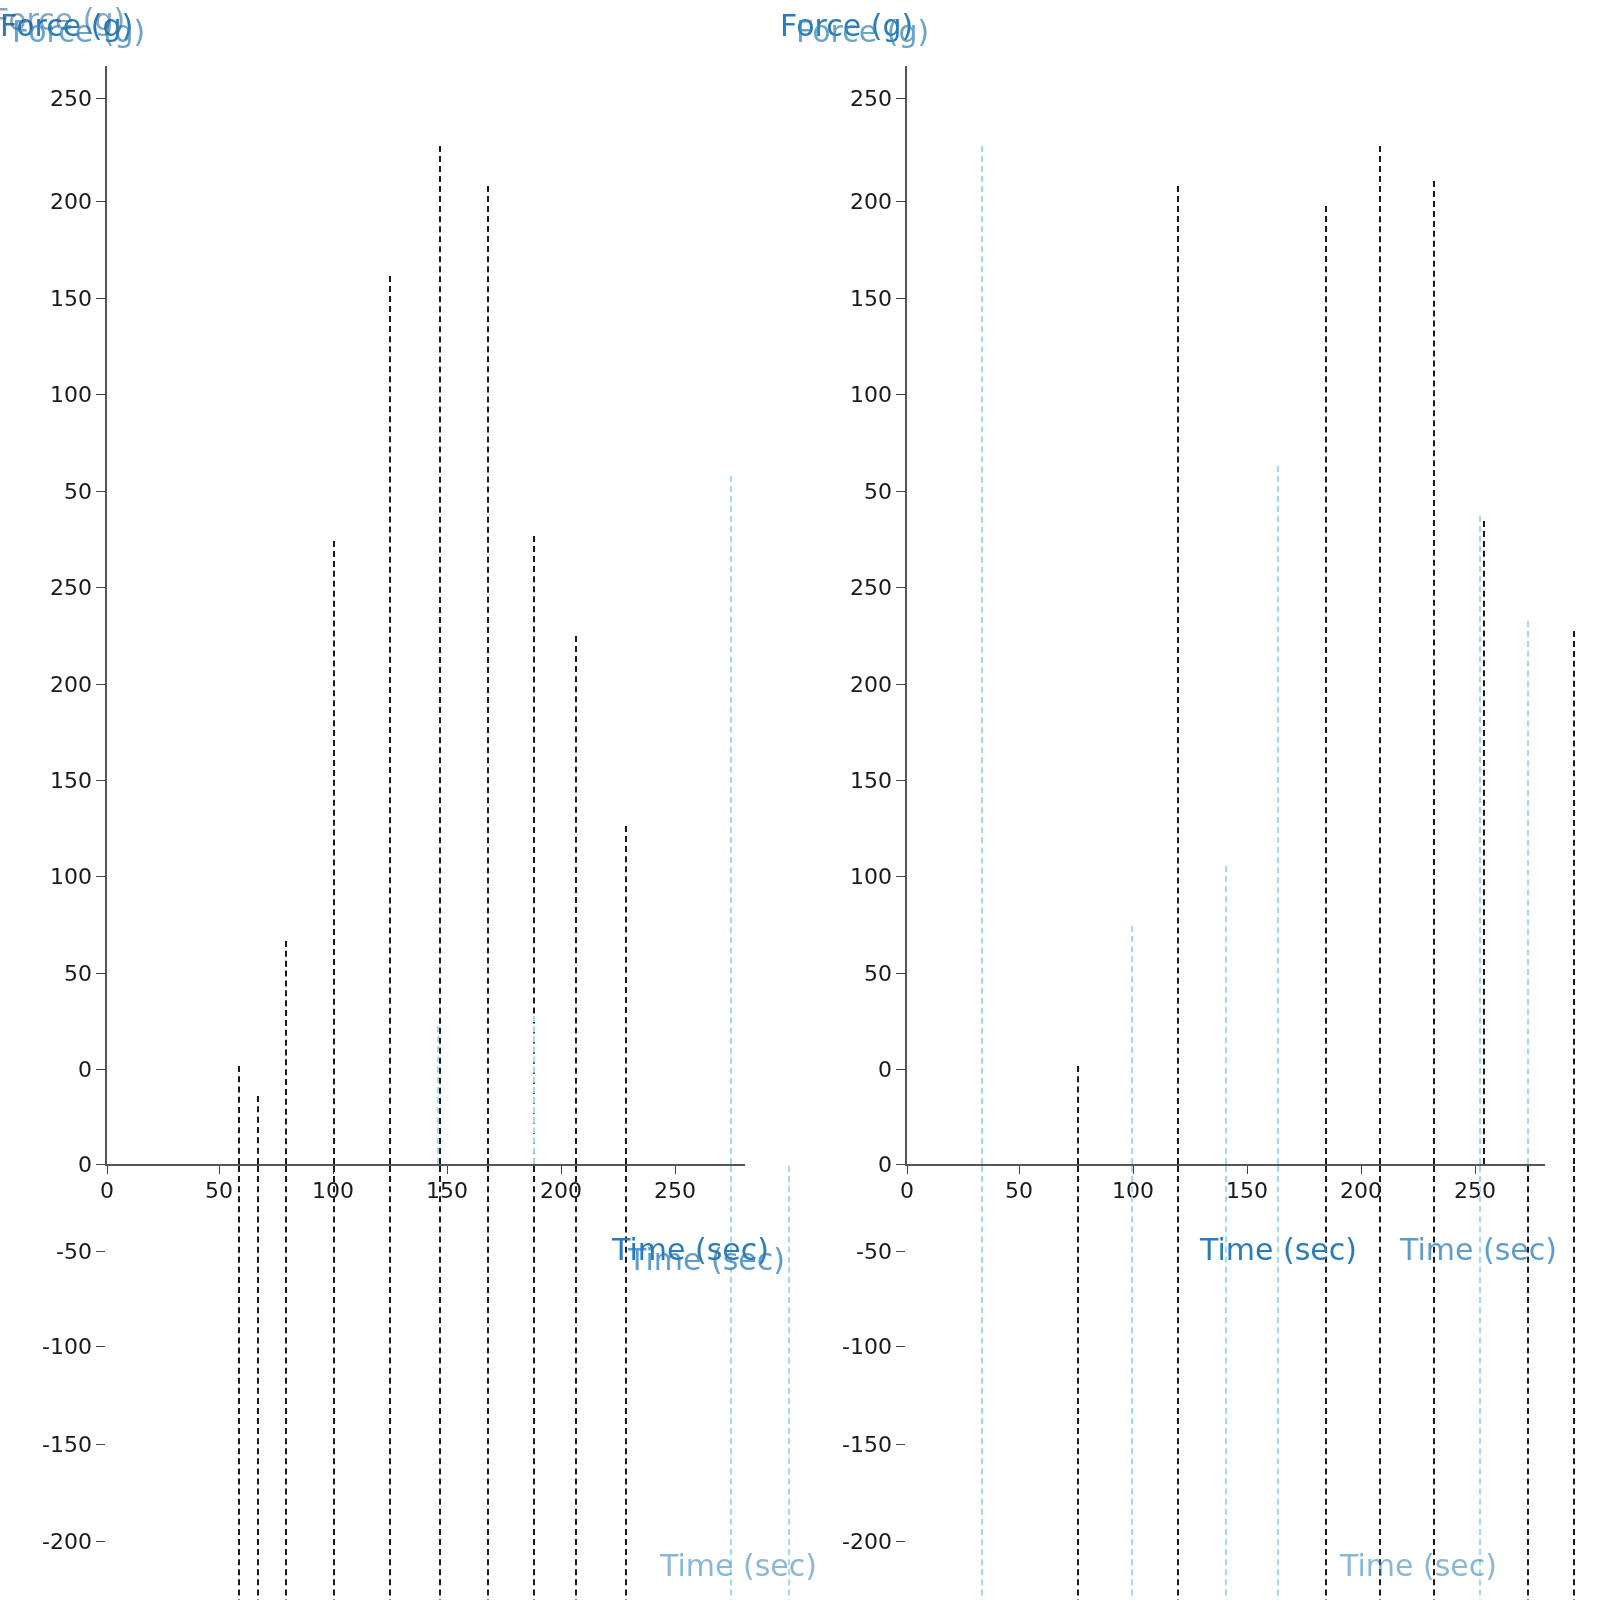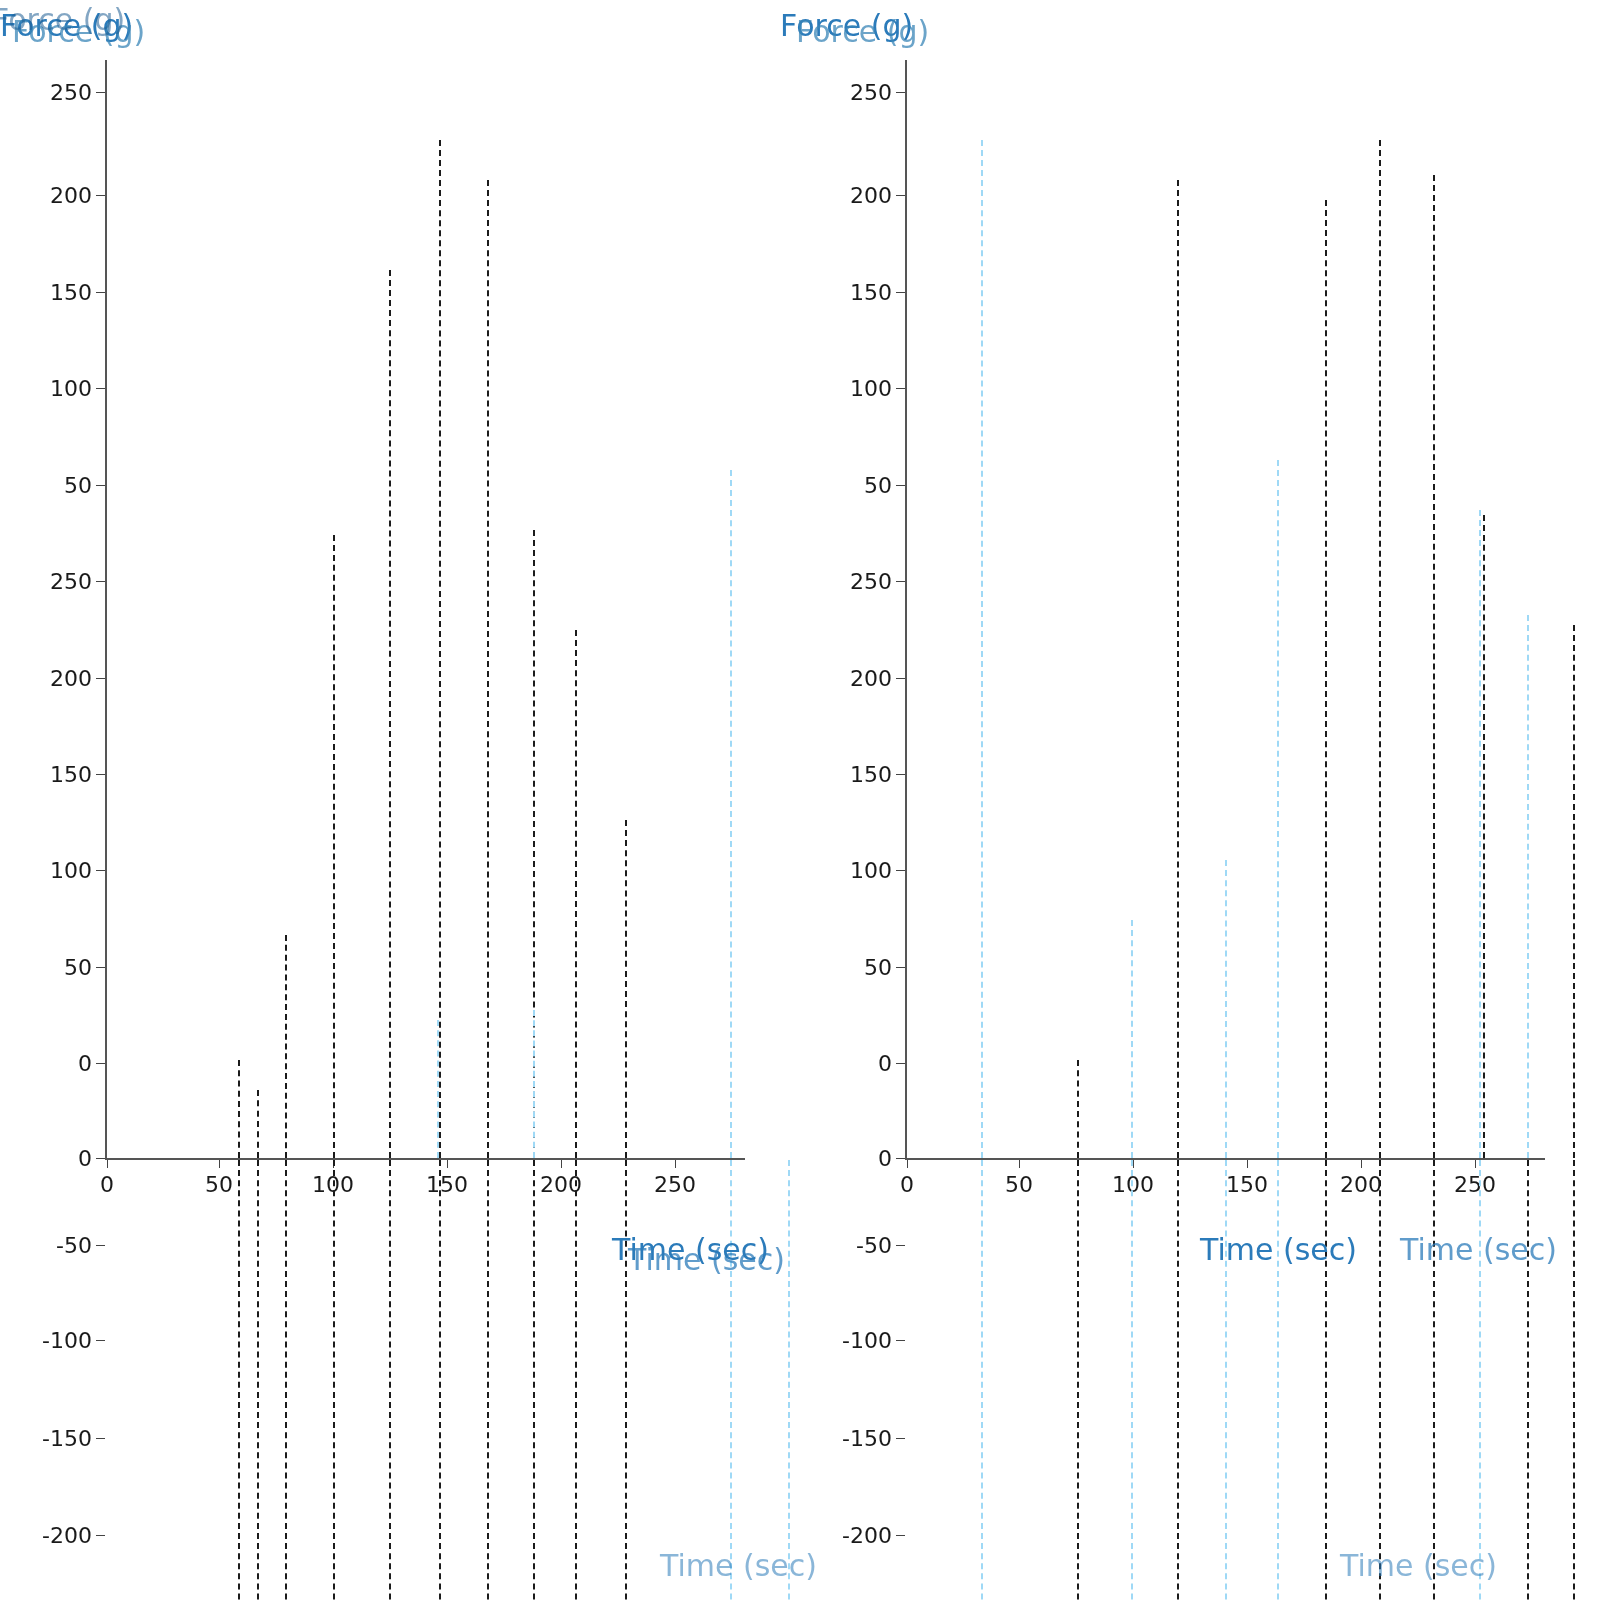--- a/index.html
+++ b/index.html
@@ -21,21 +21,21 @@
     top: 0;
     height: 1600px;
   }
   .panel-left  { left: 0px;   width: 800px; }
   .panel-right { left: 800px; width: 800px; }
 
   
   .plot {
     position: absolute;
     left: 105px;
-    top: 60px;
+    top: 66px;
     width: 640px;
     height: 1100px;
   }
 
   .axis-line {
     position: absolute;
     background: #555;
   }
   .axis-x {
     left: 0;

